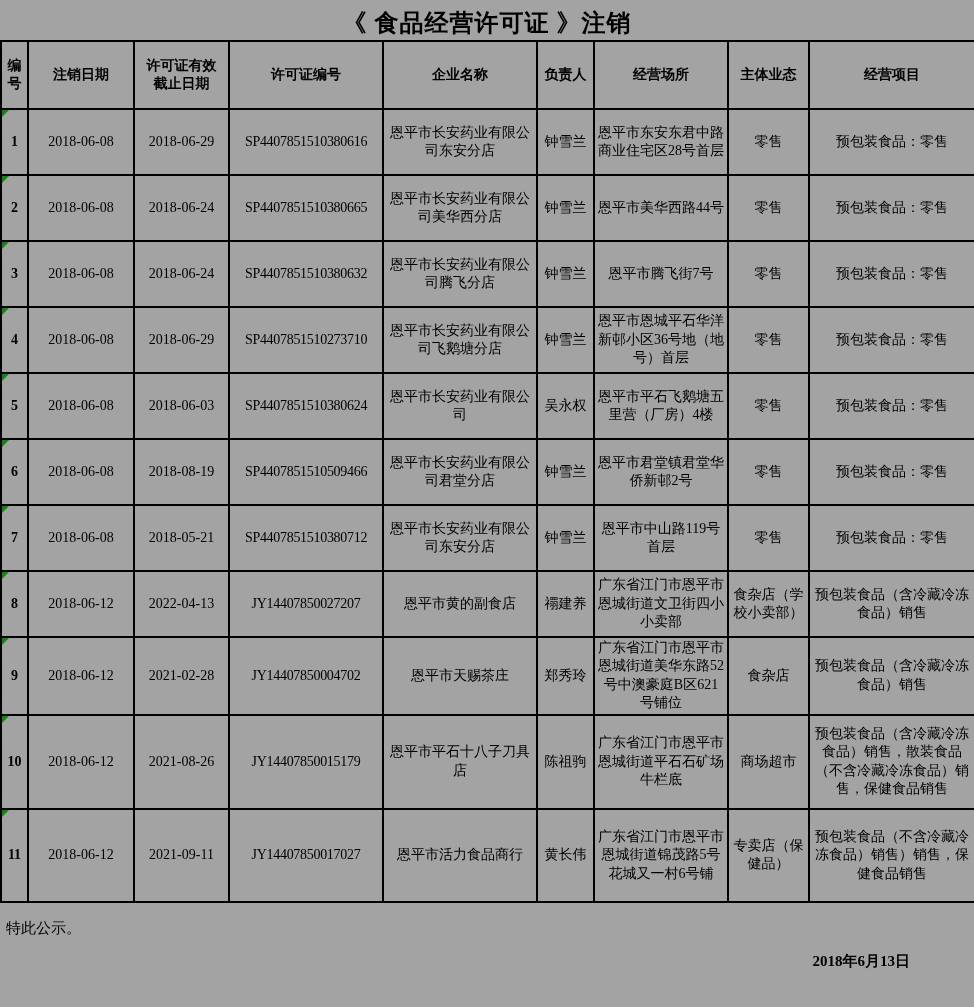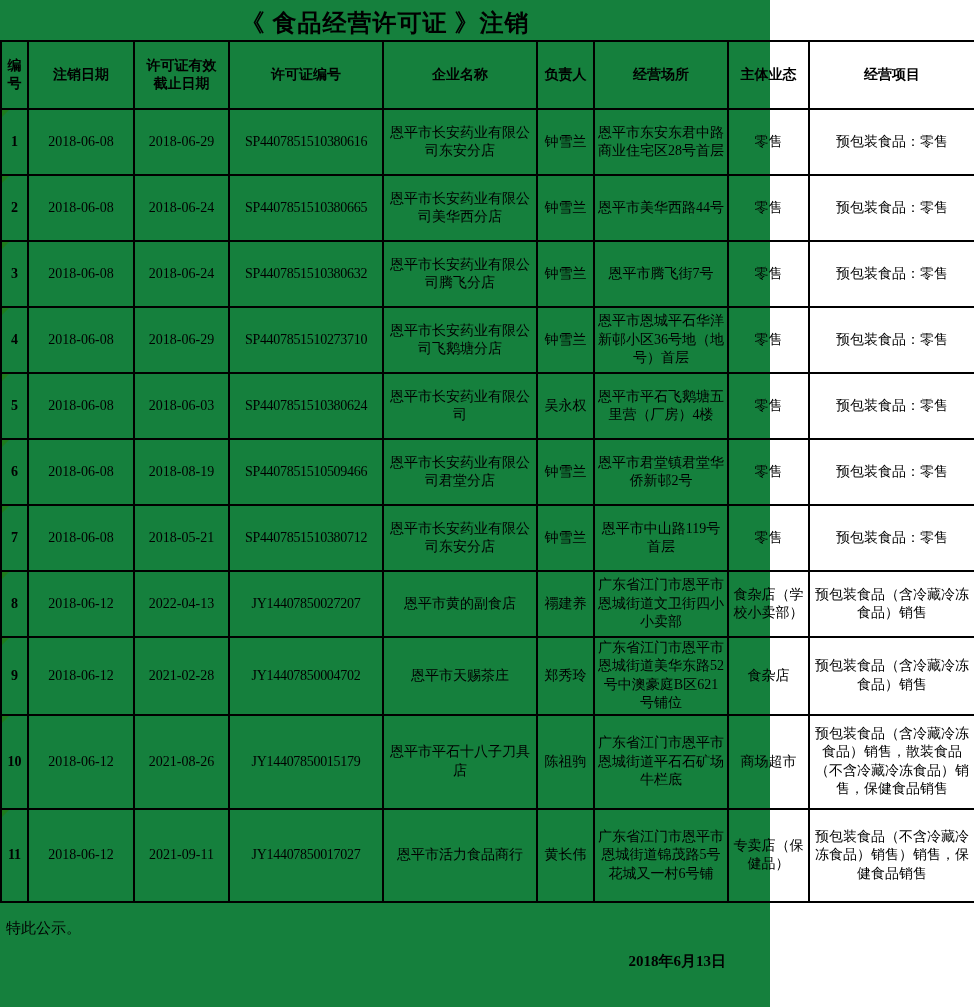--- a/index.html
+++ b/index.html
@@ -1,19 +1,19 @@
 <!DOCTYPE html>
 <html style="--indicator: #1e7d1e;"><head>
 <meta charset="utf-8">
 <style>
   html, body { margin: 0; padding: 0; background: #ffffff; }
   .page {
-    width: 770px;
+    width: 974px;
     min-height: 1007px;
-    background: #15803d;
+    background: #a3a3a3;
     color: #000000;
     font-family: "Liberation Serif", serif;
     box-sizing: border-box;
   }
   .doc-title {
     margin: 0;
     padding: 7px 0 5px 0;
     height: 28px;
     text-align: center;
     font-size: 24px;
@@ -64,21 +64,21 @@
     font-size: 15px;
     font-weight: normal;
   }
   .signature {
     margin-top: 14px;
     text-align: right;
     font-size: 15px;
     font-weight: bold;
   }
   .signature .issuer { margin: 0; padding-right: 28px; }
-  .signature .issue-date { margin: 8px 0 0 0; padding-right: 44px; }
+  .signature .issue-date { margin: 8px 0 0 0; padding-right: 64px; }
 </style>
 </head>
 <body>
 
 <div class="page">
 
   <h1 class="doc-title">《 食品经营许可证 》注销</h1>
 
   <table class="notice-table">
     <colgroup>

